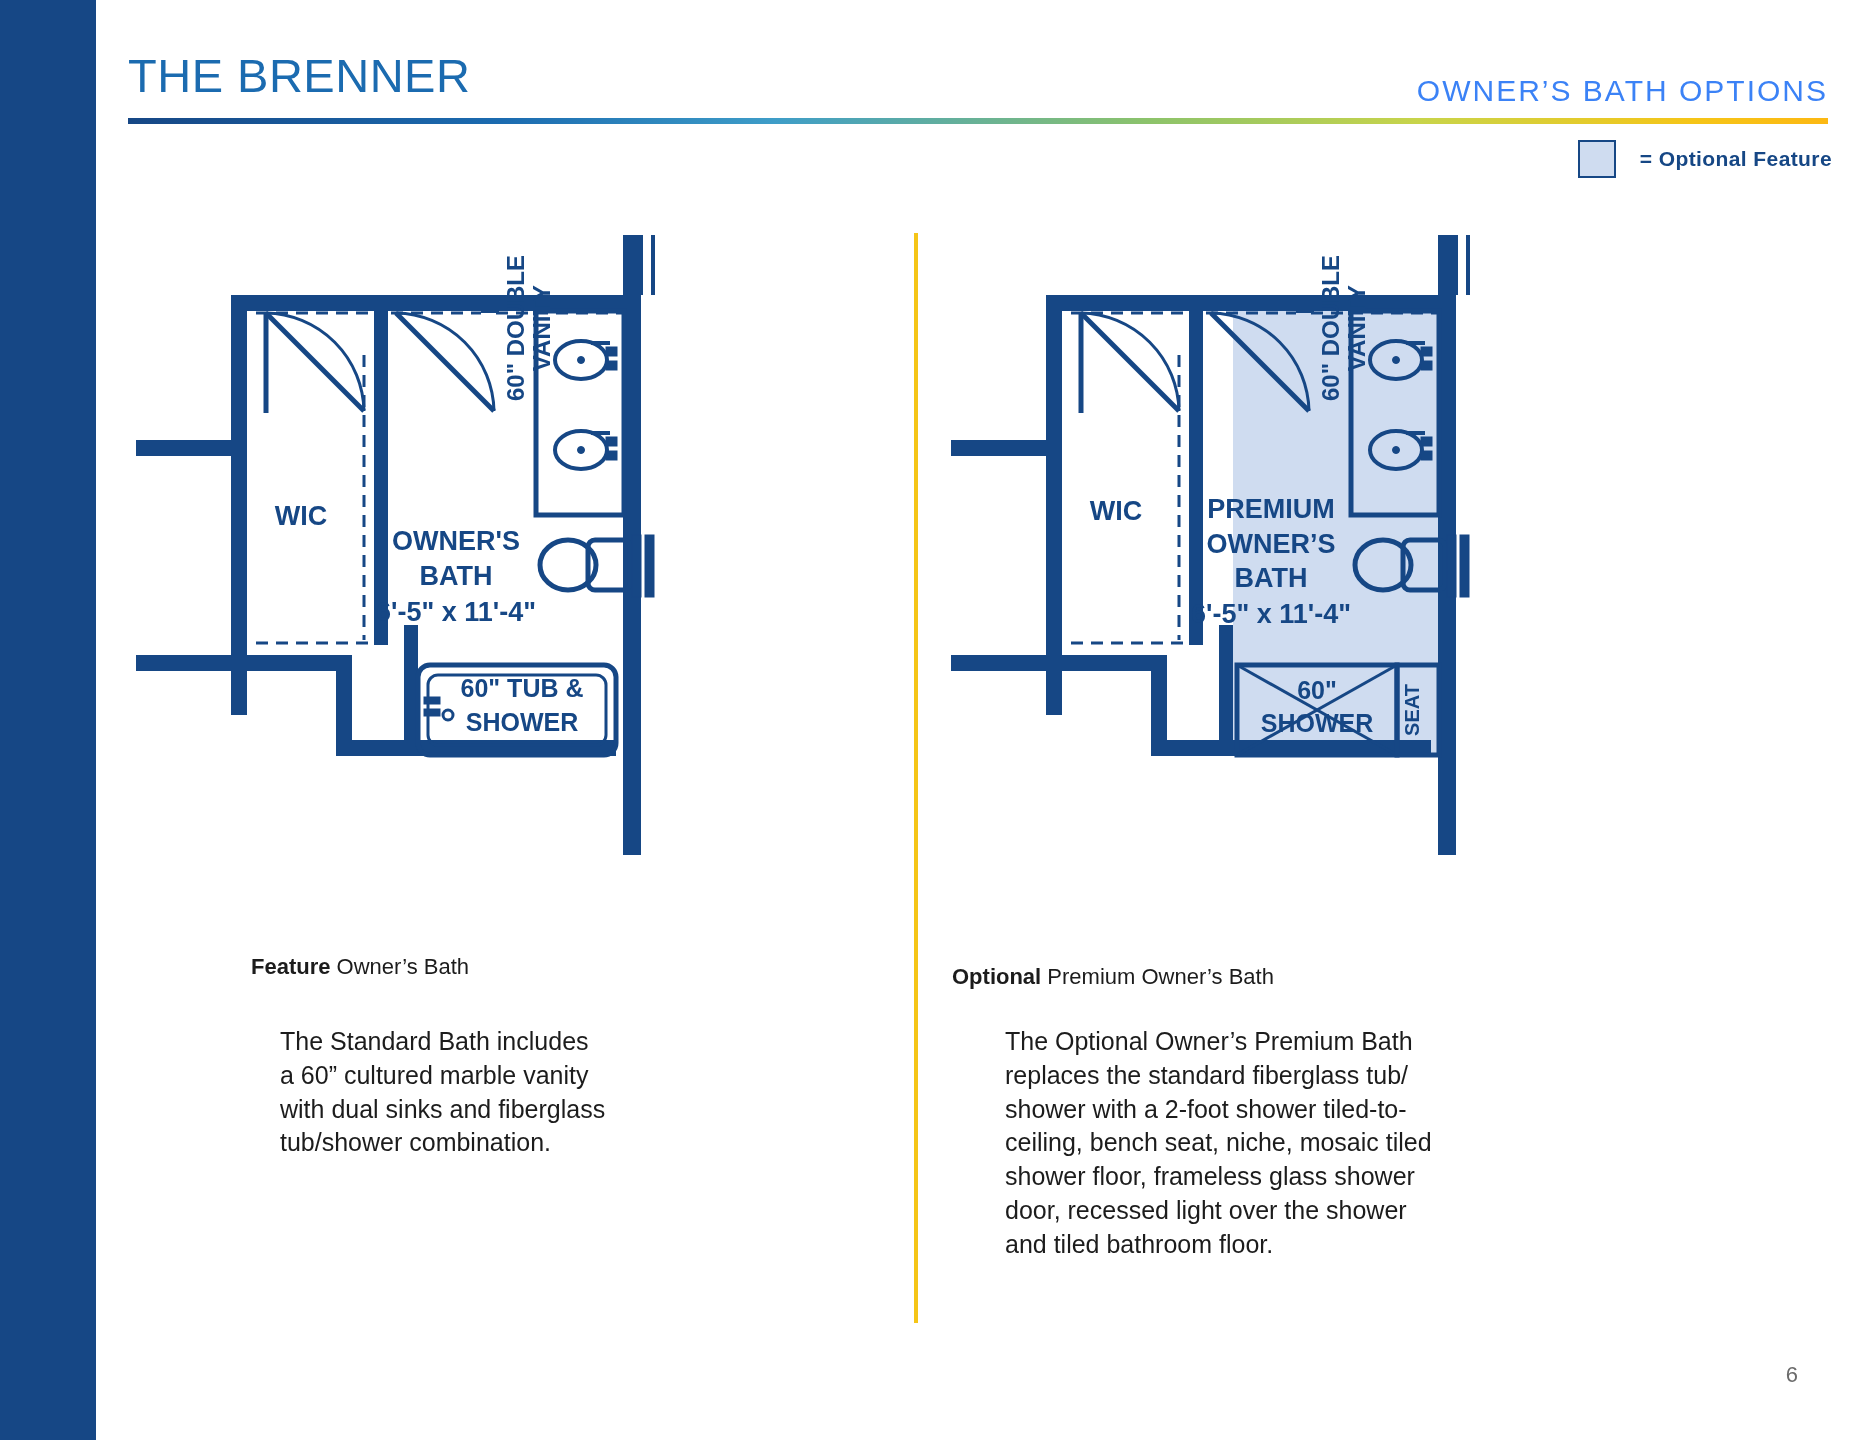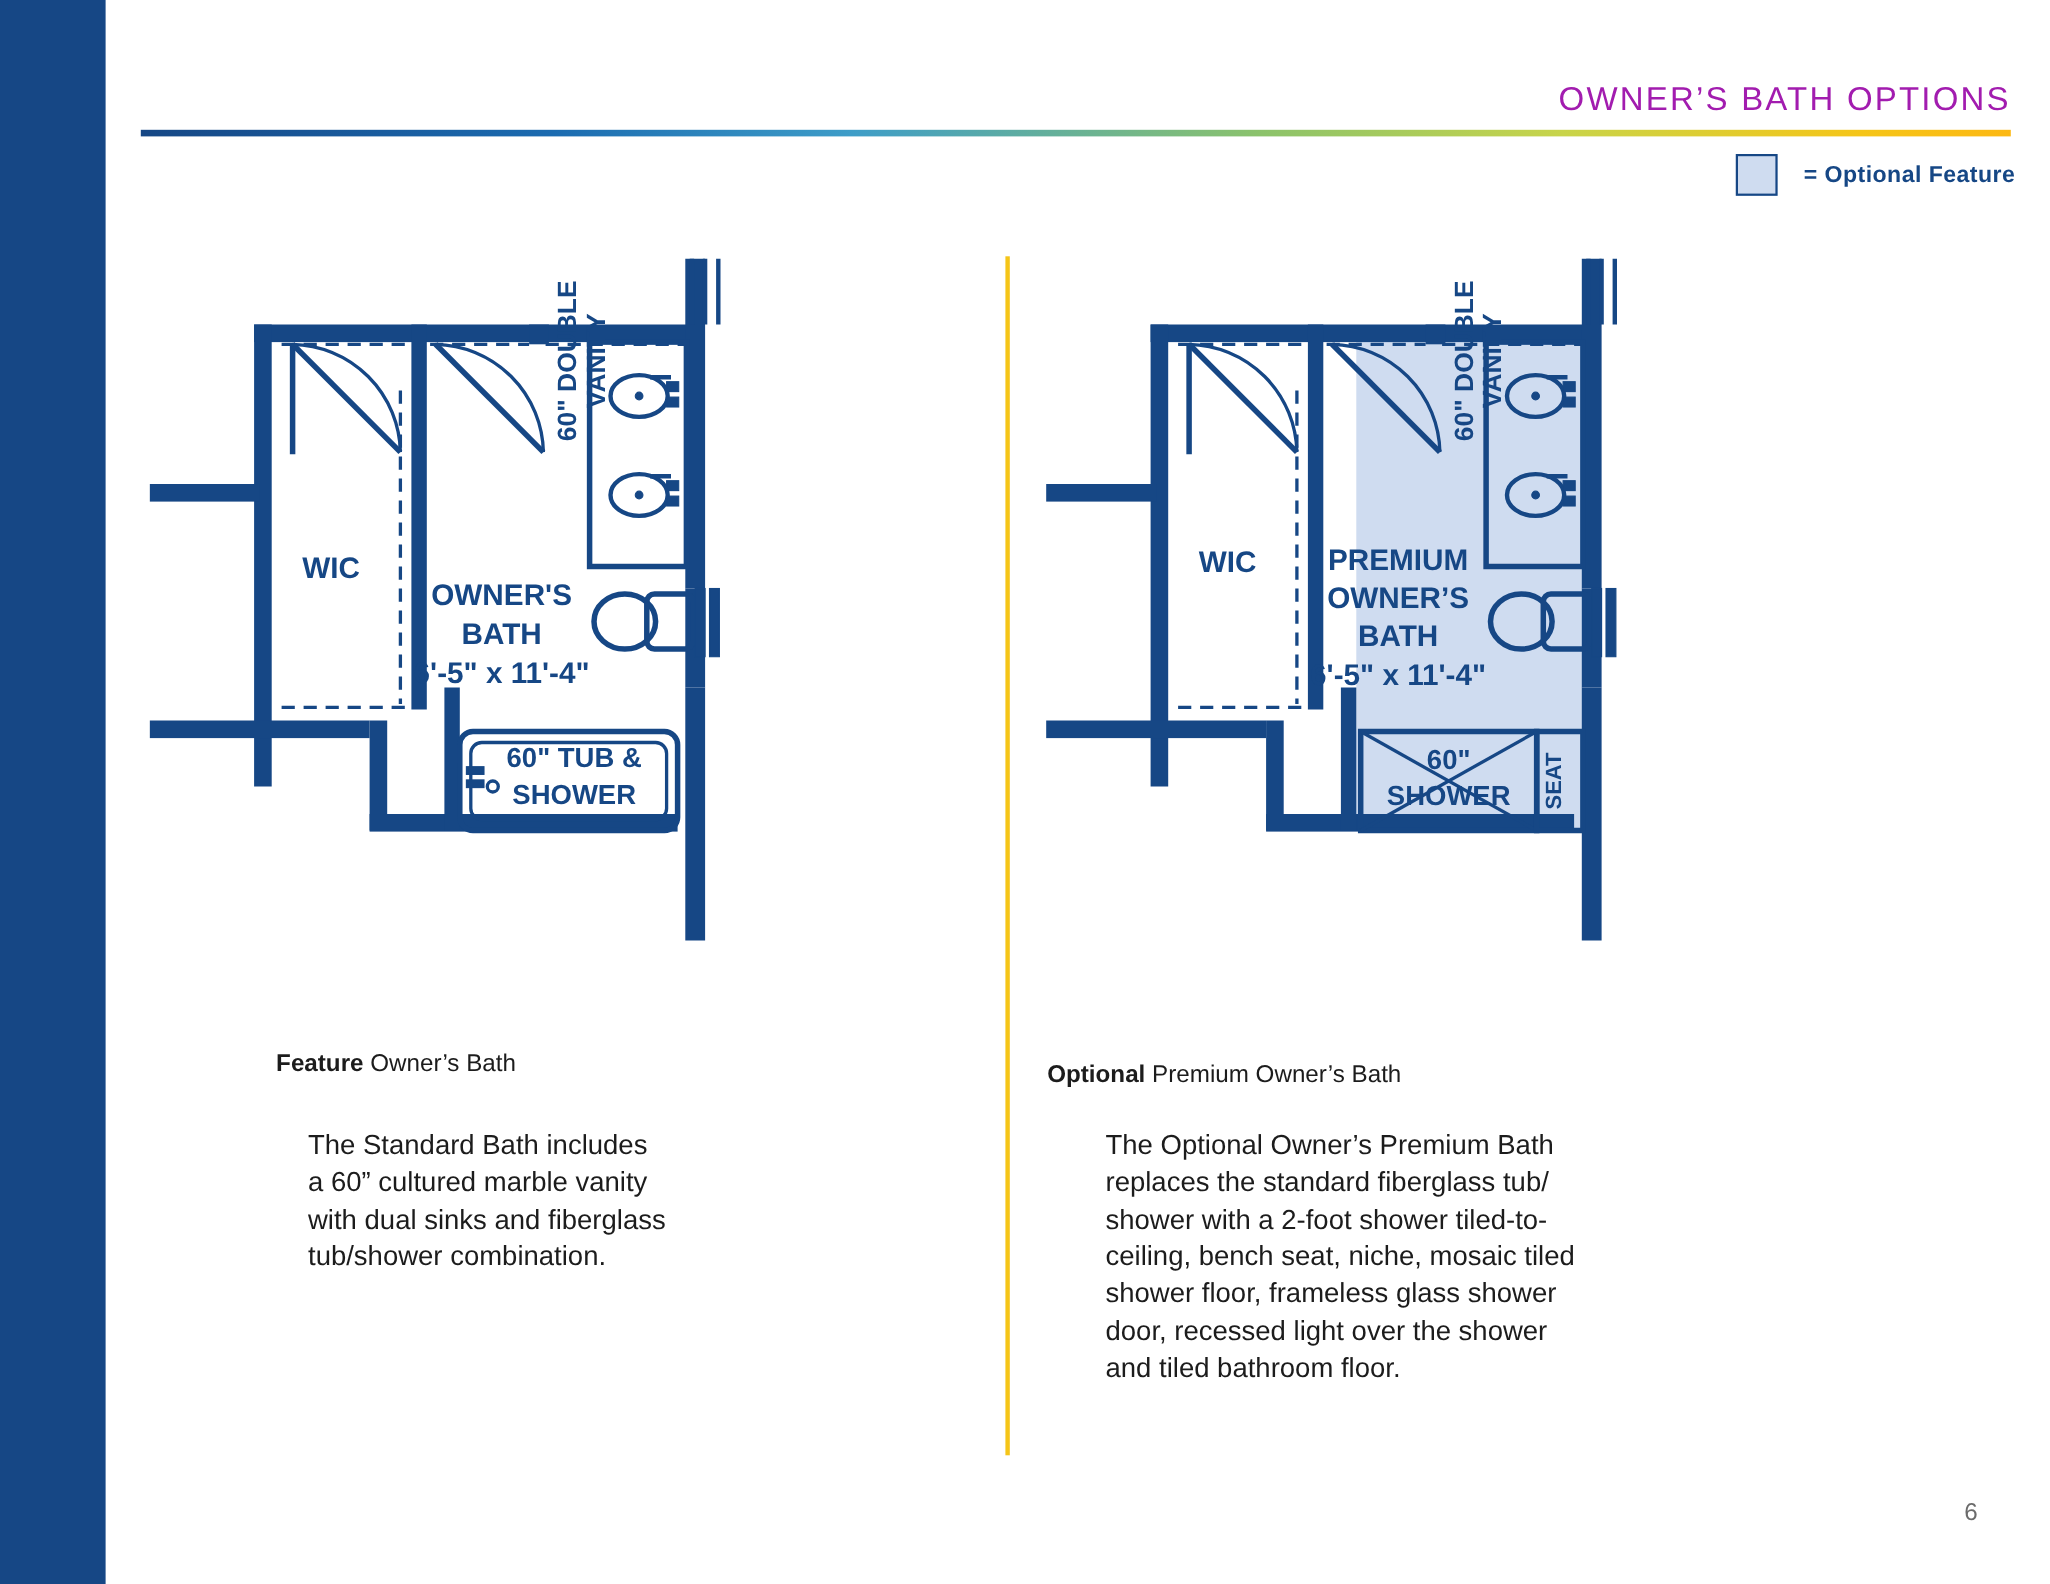--- a/index.html
+++ b/index.html
@@ -37,21 +37,21 @@
     font-size: 47px;
     letter-spacing: 0.5px;
     color: #1b6bb0;
     font-weight: 400;
   }
   .subtitle {
     position: absolute;
     right: 0; top: 44px;
     font-size: 30px;
     letter-spacing: 2px;
-    color: #a21caf;
+    color: #3b82f6;
     font-weight: 400;
     text-align: center;
   }
   .rule {
     position: absolute;
     left: 0; top: 88px;
     width: 1700px; height: 6px;
     background: linear-gradient(to right, #164785 0%, #1b6bb0 22%, #3e9dc8 38%, #8cc36b 60%, #c8d44a 76%, #f5c518 92%, #fcb813 100%);
   }
   
@@ -121,20 +121,21 @@
   }
 </style>
 </head>
 <body>
 
 <div class="left-bar"></div>
 
 <div class="page">
 
   <div class="header">
+    <div class="title">THE BRENNER</div>
     <div class="subtitle">OWNER’S  BATH  OPTIONS</div>
     <div class="rule"></div>
   </div>
 
   <div class="legend">
     <div class="legend-swatch"></div>
     <div class="legend-label">= Optional Feature</div>
   </div>
 
   <div class="v-divider"></div>

